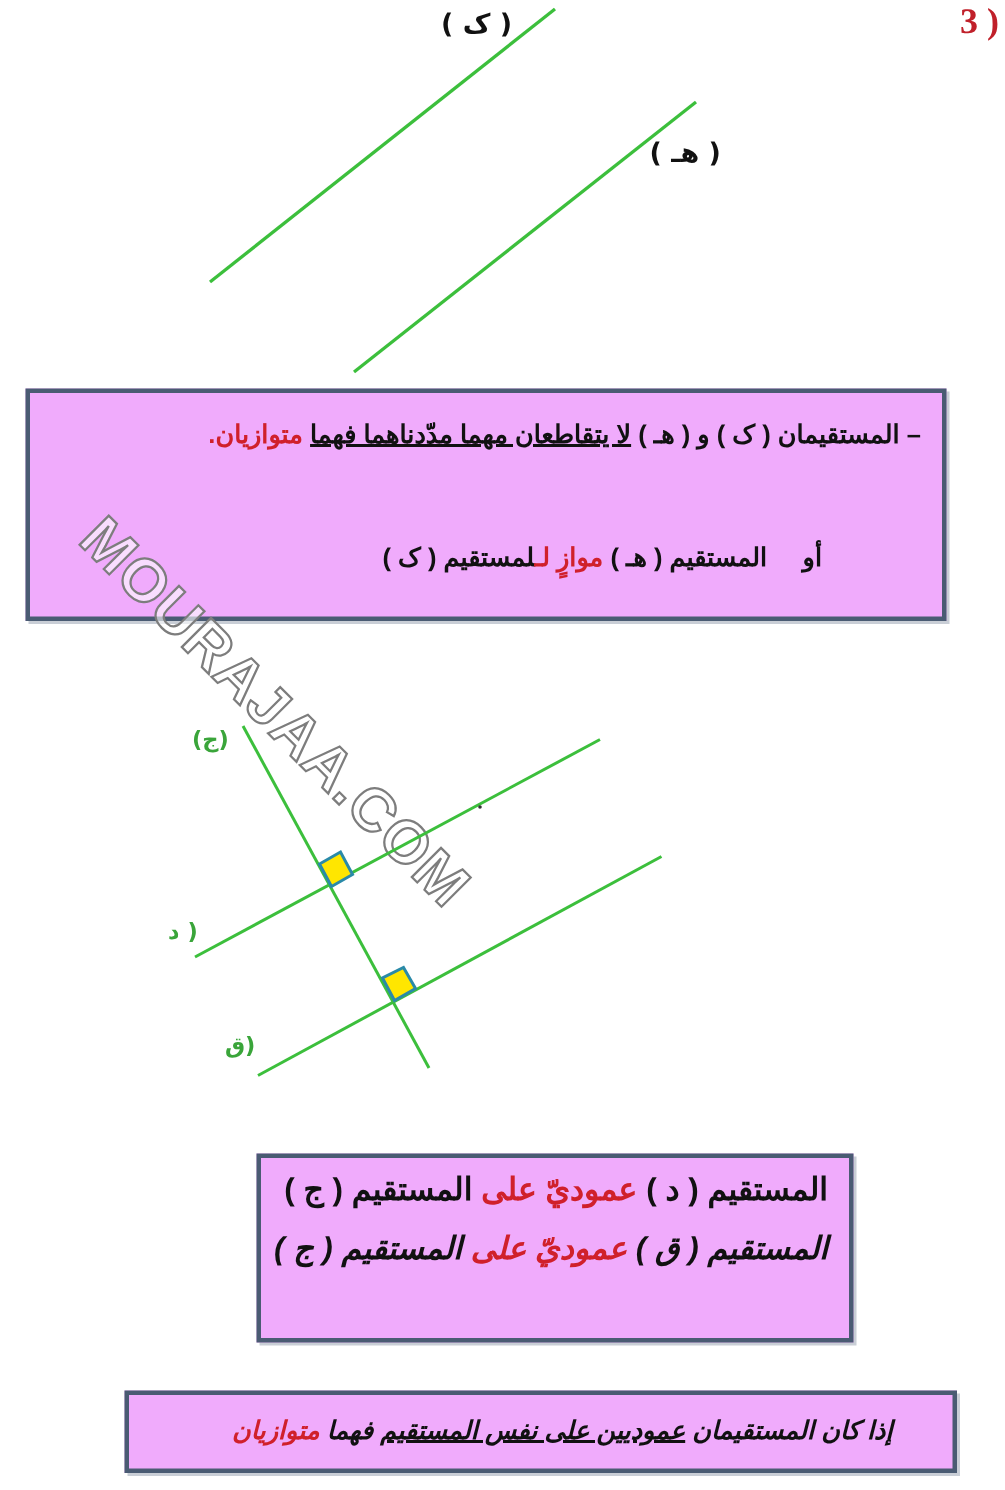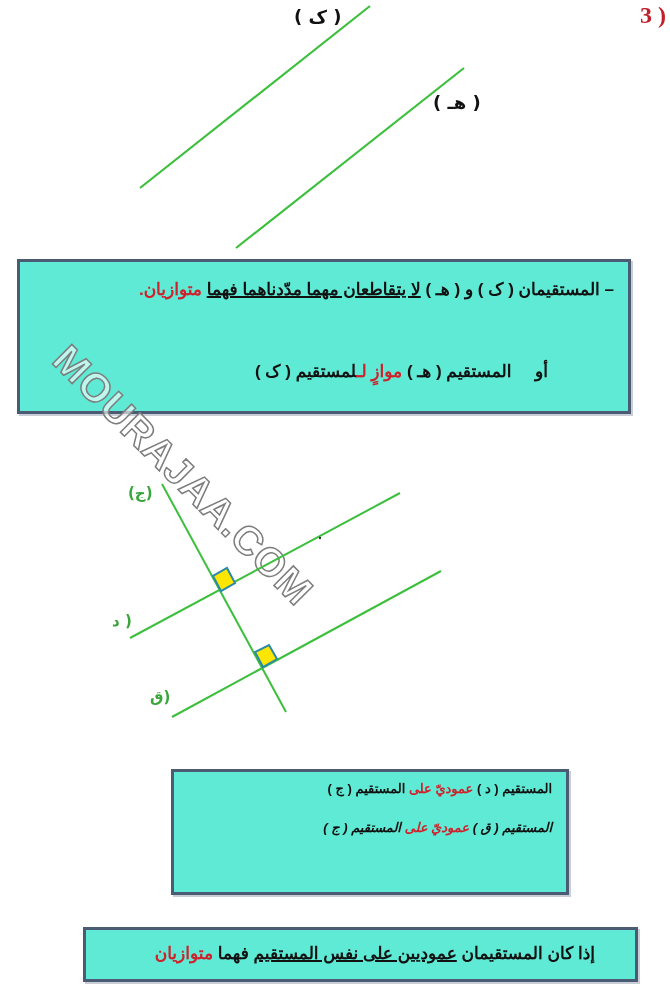--- a/index.html
+++ b/index.html
@@ -5,29 +5,29 @@
     html, body { margin: 0; padding: 0; background: #ffffff; }
     body { width: 670px; height: 993px; position: relative; overflow: hidden;
            font-family: "DejaVu Sans", sans-serif; }
     svg.fig { position: absolute; left: 0; top: 0; }
     .ex-num { position: absolute; top: 2px; right: 4px; color: #c0202a; font-weight: bold;
               font-family: "Liberation Serif", serif; font-size: 24px; direction: ltr; }
     .lbl-black { position: absolute; font-weight: bold; font-size: 18px; color: #111; direction: rtl;
                  font-family: "DejaVu Sans", sans-serif; }
     .lbl-green { position: absolute; font-weight: bold; font-size: 15px; color: #3aa53a; direction: rtl;
                  font-family: "DejaVu Sans", sans-serif; }
-    .box { position: absolute; border: 3px solid #4a5b73; background: #5eead4; box-sizing: border-box;
+    .box { position: absolute; border: 3px solid #4a5b73; background: #f0abfc; box-sizing: border-box;
            box-shadow: 2px 2px 0 #c9ced6; direction: rtl; }
     .line { font-family: "Liberation Sans", sans-serif; font-weight: bold; color: #111;
             white-space: nowrap; position: absolute; right: 14px; }
     .red { color: #d0202b; }
     .u { text-decoration: underline; text-decoration-thickness: 2px; }
     .box1 .line { font-size: 17px; }
-    .box2 .line { font-size: 13px; }
-    .box3 .line { font-size: 17px; font-weight: bold; }
+    .box2 .line { font-size: 21px; }
+    .box3 .line { font-size: 17px; font-weight: bold; font-style: italic; }
     .watermark { position: absolute; left: 60px; top: 330px; transform: rotate(45deg); transform-origin: left center;
                  font-family: "Liberation Sans", sans-serif; font-weight: bold; font-size: 40px;
                  color: rgba(255,255,255,0.6); -webkit-text-stroke: 1.5px #7d7d7d; letter-spacing: 1px;
                  direction: ltr; white-space: nowrap; pointer-events: none; }
   </style>
 </head>
 <body>
 
 <div class="ex-num">3 )</div>
 

